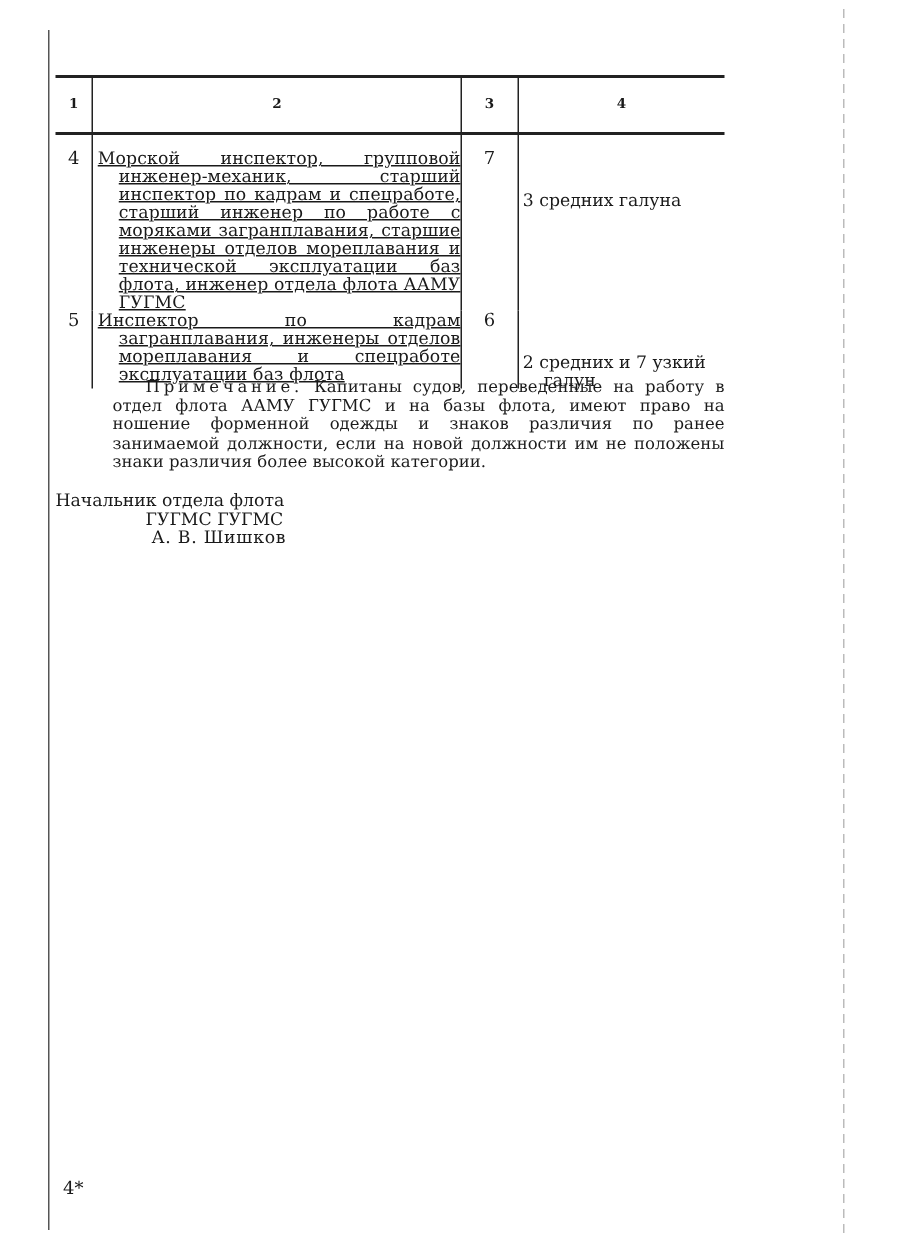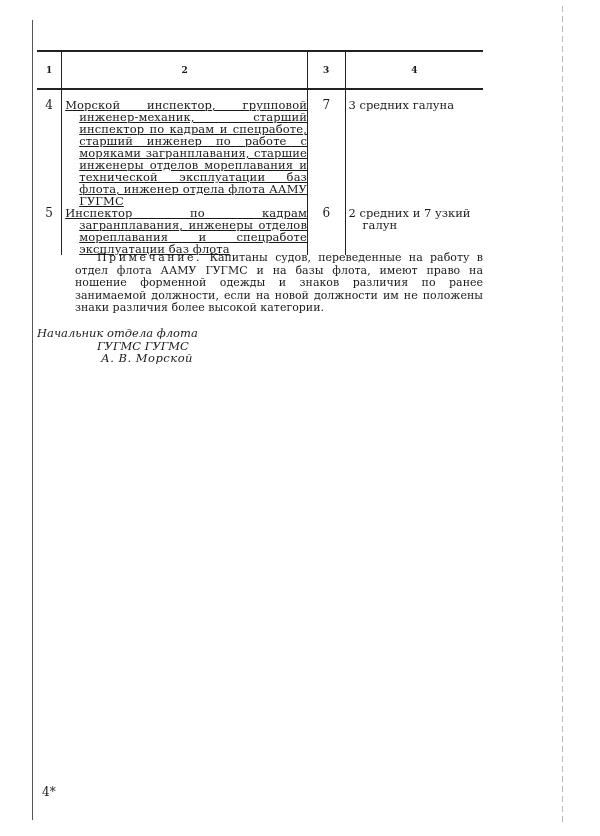--- a/index.html
+++ b/index.html
@@ -77,20 +77,21 @@
       text-decoration: underline;
     }
     .rank-cell {
       padding: 9px 0 0 3px !important;
     }
     .rank-text {
       display: block;
       padding-left: 14px;
       text-indent: -14px;
       width: 110px;
+      margin-top: 28px;
     }
     tr.row5 td { padding-top: 0 !important; }
     tr.row5 .num-cell, tr.row5 .desc, tr.row5 .rank-cell { padding-top: 0 !important; }
     tr.row4 td { height: 74px; }
     tr.row5 td { height: 48px; }
     .note {
       position: absolute;
       left: 75px;
       top: 252px;
       width: 408px;
@@ -104,21 +105,20 @@
     }
     .note-label {
       letter-spacing: 2.5px;
     }
     .signature {
       position: absolute;
       left: 37px;
       top: 327px;
       font-size: 11.5px;
       line-height: 12.5px;
-      font-style: italic;
     }
     .signature .s1 { display: block; }
     .signature .s2 { display: block; padding-left: 60px; }
     .signature .s3 { display: block; padding-left: 64px; letter-spacing: 0.5px; }
     .page-num {
       position: absolute;
       left: 42px;
       top: 785px;
       font-size: 12px;
     }
@@ -162,16 +162,16 @@
   </tbody>
 </table>
 
 <div class="note">
   <span class="note-first"><span class="note-label">Примечание.</span> <span>Капитаны судов, переведенные на работу в отдел флота ААМУ ГУГМС и на базы флота, имеют право на ношение форменной одежды и знаков различия по ранее занимаемой должности, если на новой должности им не положены знаки различия более высокой категории.</span></span>
 </div>
 
 <div class="signature">
   <span class="s1">Начальник отдела флота</span>
   <span class="s2">ГУГМС ГУГМС</span>
-  <span class="s3">А. В. Морской</span>
+  <span class="s3">А. В. Шишков</span>
 </div>
 
 <div class="page-num">4*</div>
 
 </body></html>

